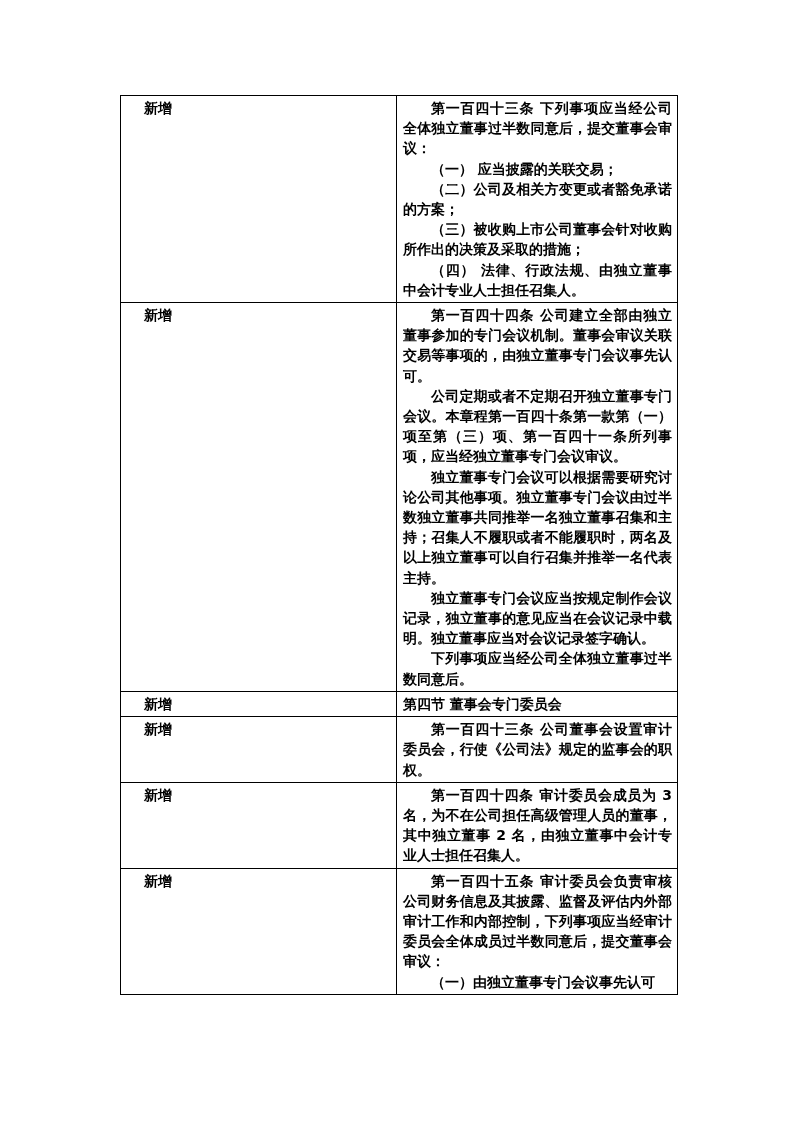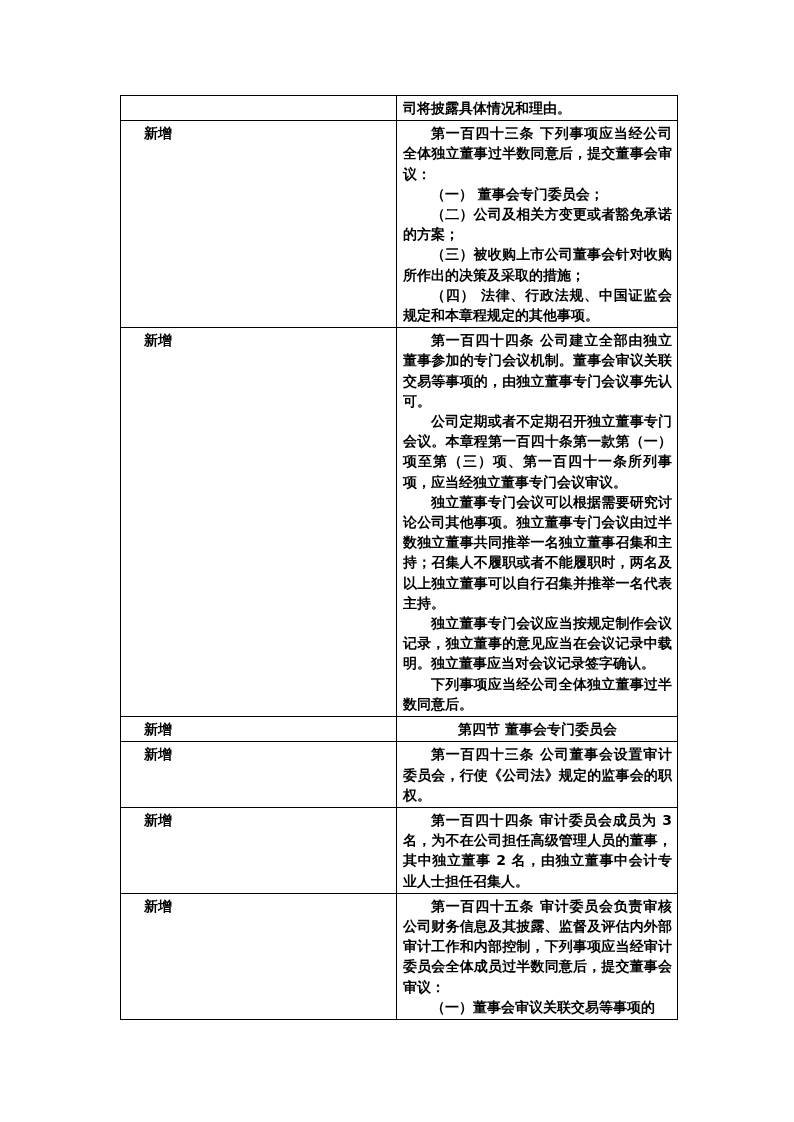--- a/index.html
+++ b/index.html
@@ -35,42 +35,36 @@
   }
   td.content-cell {
     width: 281px;
     padding: 2px 5px 2px 6px;
   }
   td.content-cell p {
     text-align: justify;
     word-break: break-all;
   }
   td.content-cell p.indent { text-indent: 28px; }
-  td.content-cell p.center { text-align: center; text-indent: 0; }
+  td.content-cell p.center { text-align: left; text-indent: 0; }
 </style>
 </head>
 <body>
 
 <div class="page">
   <table class="amend-table">
     <tbody>
         <tr>
-          <td class="label-cell"></td>
-          <td class="content-cell">
-            <p>司将披露具体情况和理由。</p>
-          </td>
-        </tr>
-        <tr>
           <td class="label-cell">新增</td>
           <td class="content-cell">
             <p class="indent">第一百四十三条 下列事项应当经公司全体独立董事过半数同意后，提交董事会审议：</p>
-            <p class="indent">（一） 董事会专门委员会；</p>
+            <p class="indent">（一） 应当披露的关联交易；</p>
             <p class="indent">（二）公司及相关方变更或者豁免承诺的方案；</p>
             <p class="indent">（三）被收购上市公司董事会针对收购所作出的决策及采取的措施；</p>
-            <p class="indent">（四） 法律、行政法规、中国证监会规定和本章程规定的其他事项。</p>
+            <p class="indent">（四） 法律、行政法规、由独立董事中会计专业人士担任召集人。</p>
           </td>
         </tr>
         <tr>
           <td class="label-cell">新增</td>
           <td class="content-cell">
             <p class="indent">第一百四十四条 公司建立全部由独立董事参加的专门会议机制。董事会审议关联交易等事项的，由独立董事专门会议事先认可。</p>
             <p class="indent">公司定期或者不定期召开独立董事专门会议。本章程第一百四十条第一款第（一）项至第（三）项、第一百四十一条所列事项，应当经独立董事专门会议审议。</p>
             <p class="indent">独立董事专门会议可以根据需要研究讨论公司其他事项。独立董事专门会议由过半数独立董事共同推举一名独立董事召集和主持；召集人不履职或者不能履职时，两名及以上独立董事可以自行召集并推举一名代表主持。</p>
             <p class="indent">独立董事专门会议应当按规定制作会议记录，独立董事的意见应当在会议记录中载明。独立董事应当对会议记录签字确认。</p>
             <p class="indent">下列事项应当经公司全体独立董事过半数同意后。</p>
@@ -91,18 +85,18 @@
         <tr>
           <td class="label-cell">新增</td>
           <td class="content-cell">
             <p class="indent">第一百四十四条 审计委员会成员为 3 名，为不在公司担任高级管理人员的董事，其中独立董事 2 名，由独立董事中会计专业人士担任召集人。</p>
           </td>
         </tr>
         <tr>
           <td class="label-cell">新增</td>
           <td class="content-cell">
             <p class="indent">第一百四十五条 审计委员会负责审核公司财务信息及其披露、监督及评估内外部审计工作和内部控制，下列事项应当经审计委员会全体成员过半数同意后，提交董事会审议：</p>
-            <p class="indent">（一）董事会审议关联交易等事项的</p>
+            <p class="indent">（一）由独立董事专门会议事先认可</p>
           </td>
         </tr>
       </tbody>
   </table>
 </div>
 
 </body></html>

